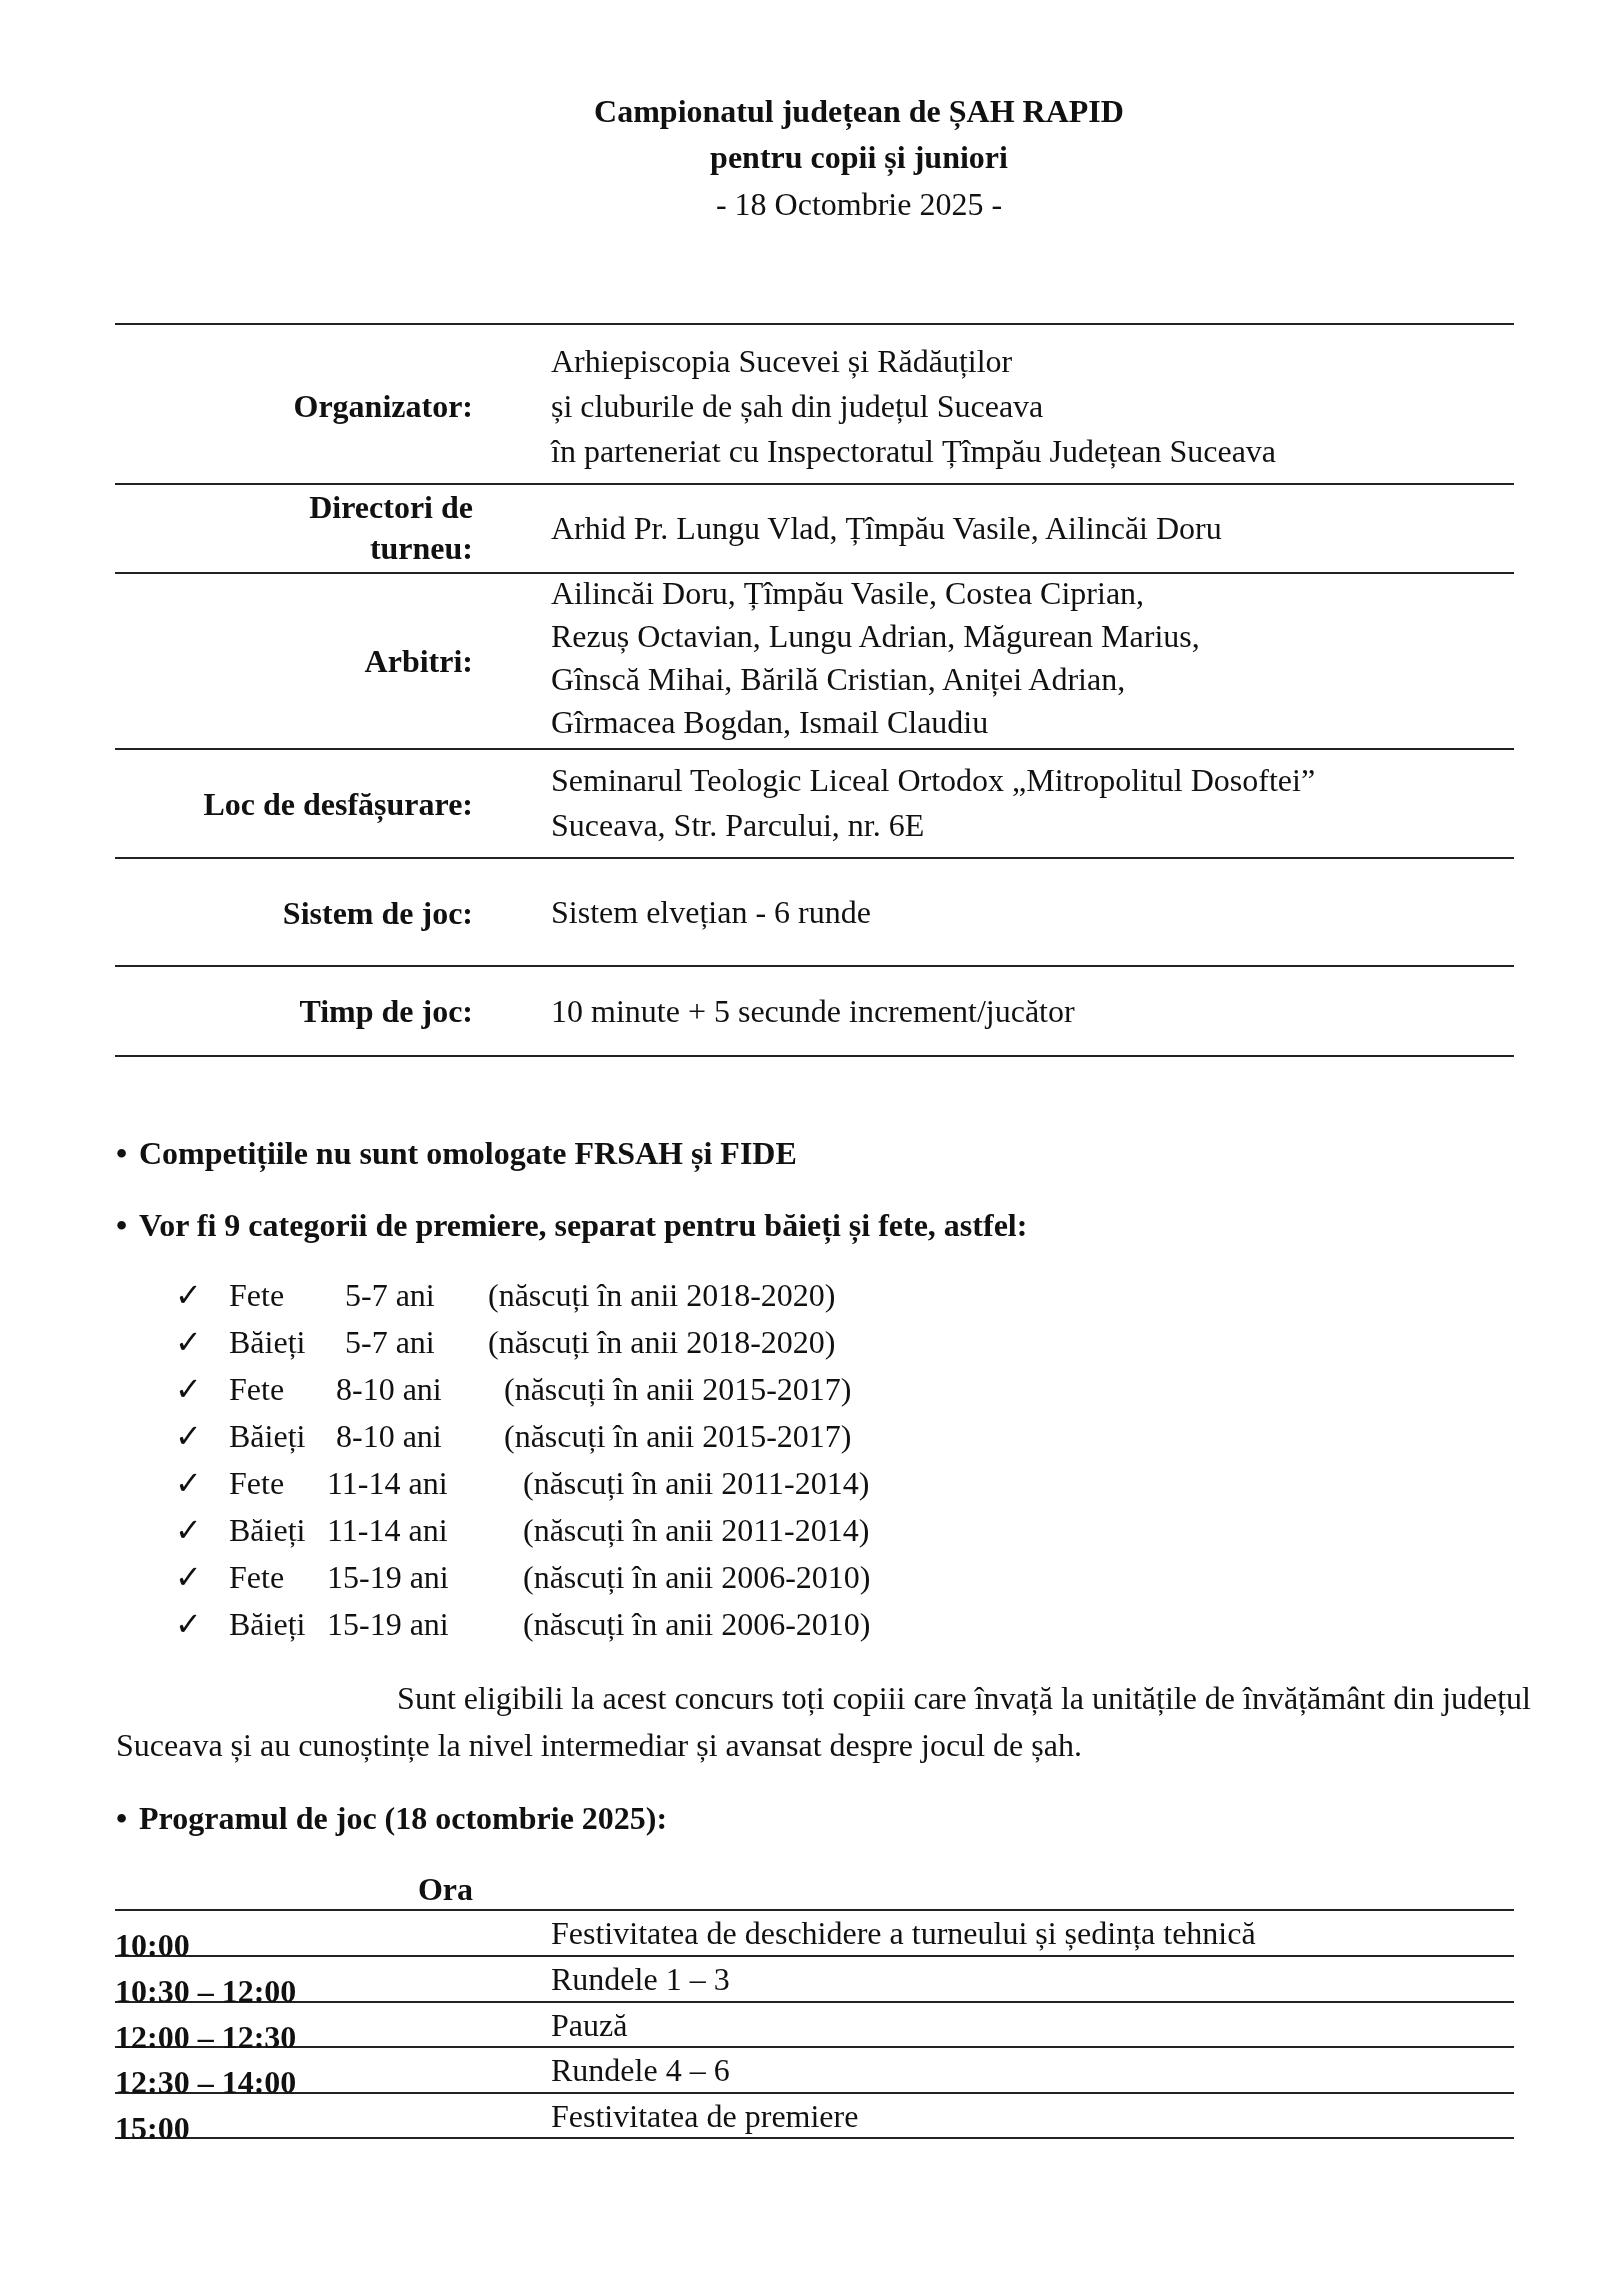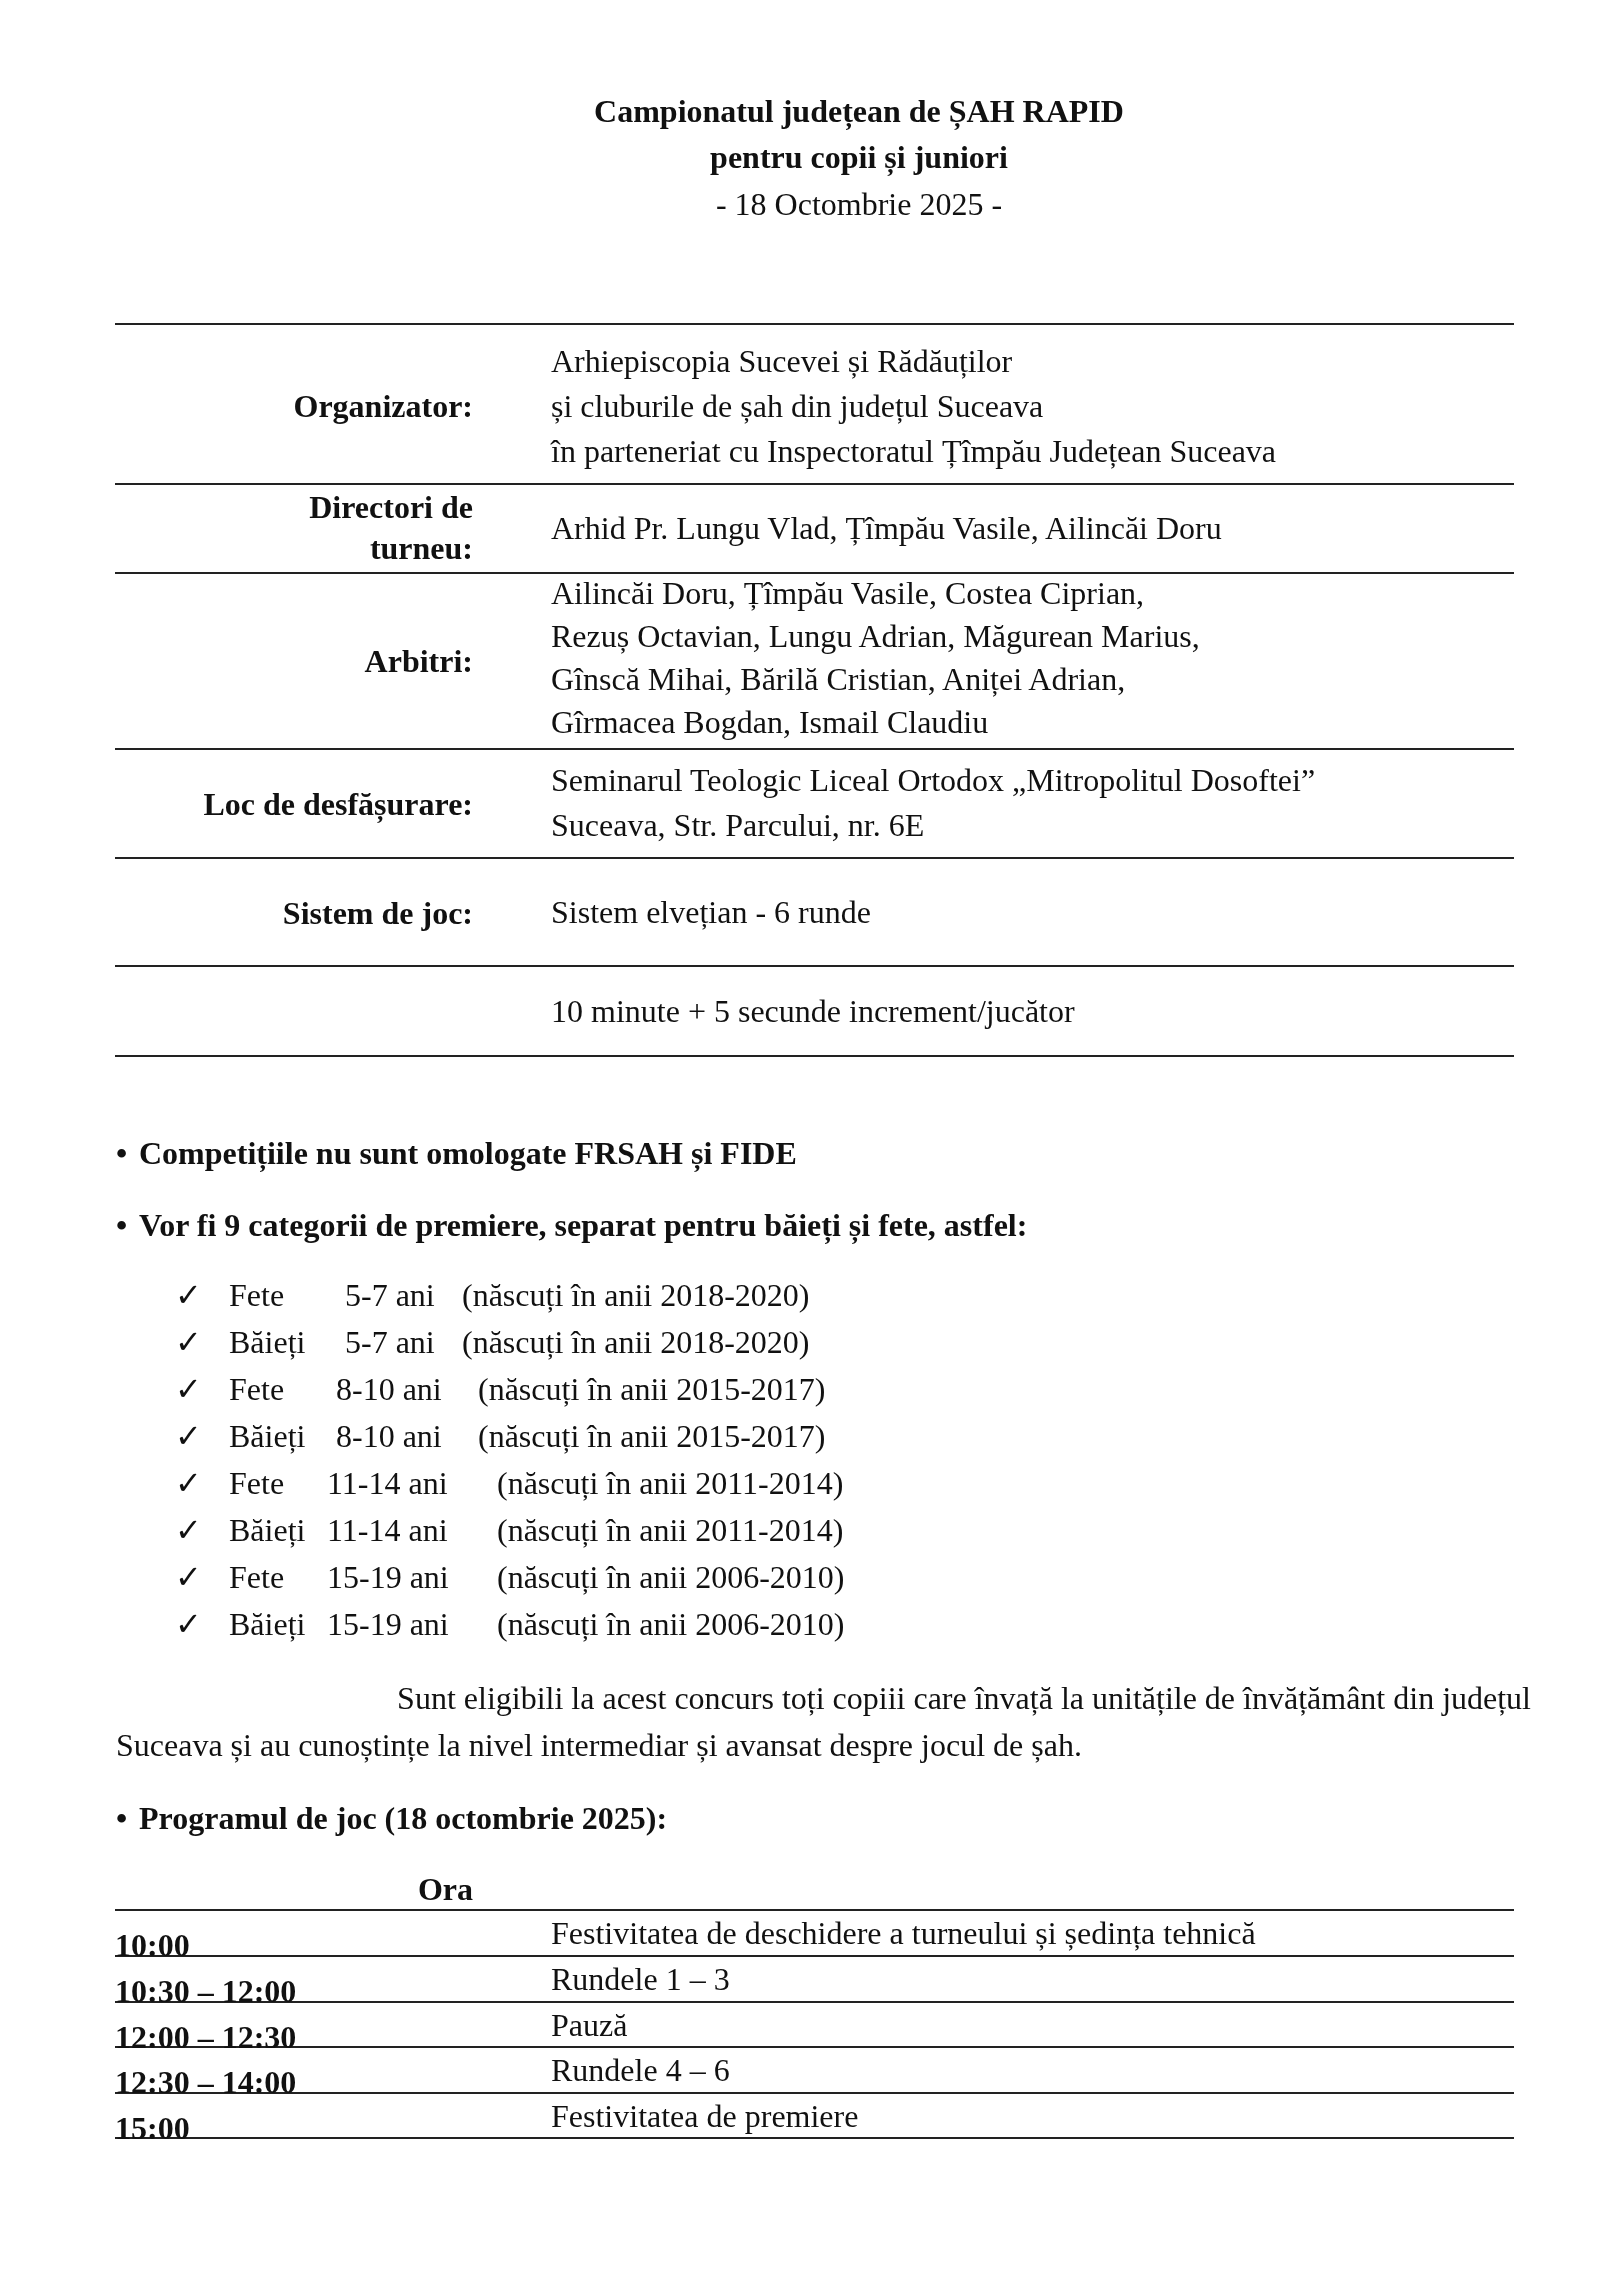--- a/index.html
+++ b/index.html
@@ -21,21 +21,21 @@
   .info-value div { white-space: nowrap; }
 
   .bullet { position: absolute; left: 116px; font-weight: bold; font-size: 32px; line-height: 45px; white-space: nowrap; }
   .bullet .dot { display: inline-block; width: 23px; }
 
   .checklist { position: absolute; left: 175px; top: 1272px; }
   .check-item { height: 47px; font-size: 32px; line-height: 47px; white-space: nowrap; position: relative; }
   .check-item .chk { position: absolute; left: 0; width: 36px; }
   .check-item .gender { position: absolute; left: 54px; }
   .check-item .age { position: absolute; }
-  .check-item .born { position: absolute; }
+  .check-item .born { position: absolute; margin-left: 26px; }
 
   .para { position: absolute; left: 116px; width: 1415px; font-size: 32px; line-height: 47px; }
 
   .sched-head { position: absolute; left: 115px; width: 358px; text-align: right; top: 1870px; font-weight: bold; font-size: 32px; line-height: 39px; }
   .sched-row { position: absolute; left: 115px; width: 1399px; height: 46px; }
   .sched-time { position: absolute; left: 0; width: 358px; text-align: left; font-weight: bold; font-size: 32px; line-height: 46px; white-space: nowrap; margin-top: 12px; }
   .sched-act { position: absolute; left: 436px; font-size: 32px; line-height: 46px; white-space: nowrap; }
 </style>
 </head>
 <body>
@@ -92,20 +92,21 @@
   </div>
 
   <div class="info-row" style="top:860px; height:106px;">
     <div class="info-label">Sistem de joc:</div>
     <div class="info-value" style="top:30px">
       <div>Sistem elvețian - 6 runde</div>
     </div>
   </div>
 
   <div class="info-row" style="top:968px; height:86px;">
+    <div class="info-label">Timp de joc:</div>
     <div class="info-value" style="top:20.6px">
       <div>10 minute + 5 secunde increment/jucător</div>
     </div>
   </div>
 
   <div class="bullet" style="top:1131px">
     <span class="dot">•</span><span>Competițiile nu sunt omologate FRSAH și FIDE</span>
   </div>
   <div class="bullet" style="top:1203px">
     <span class="dot">•</span><span>Vor fi 9 categorii de premiere, separat pentru băieți și fete, astfel:</span>

